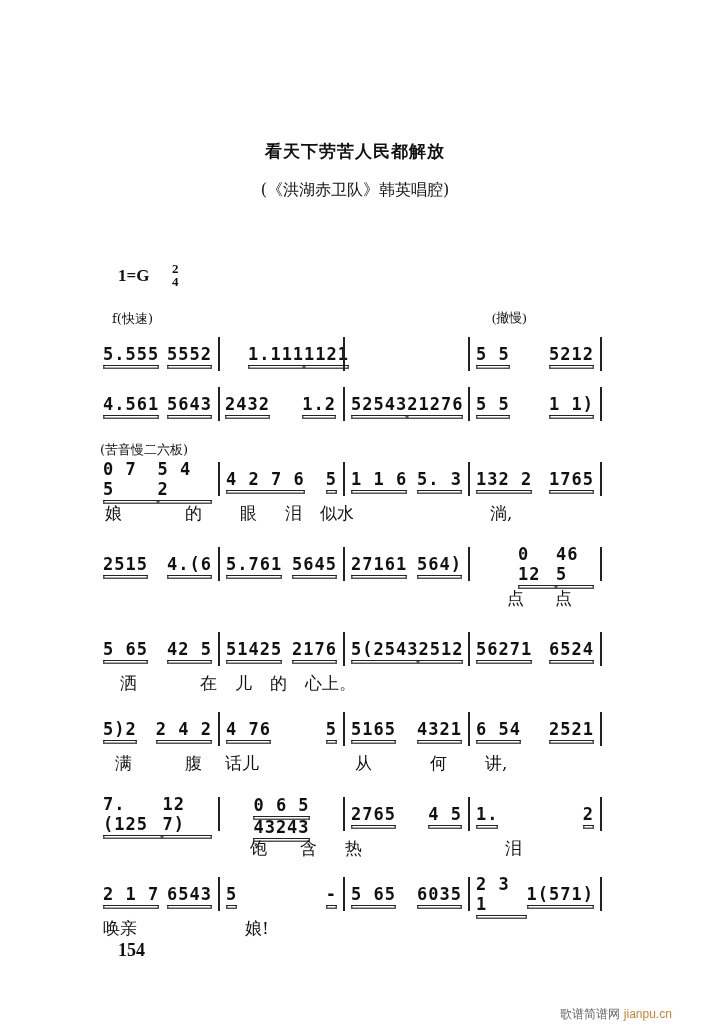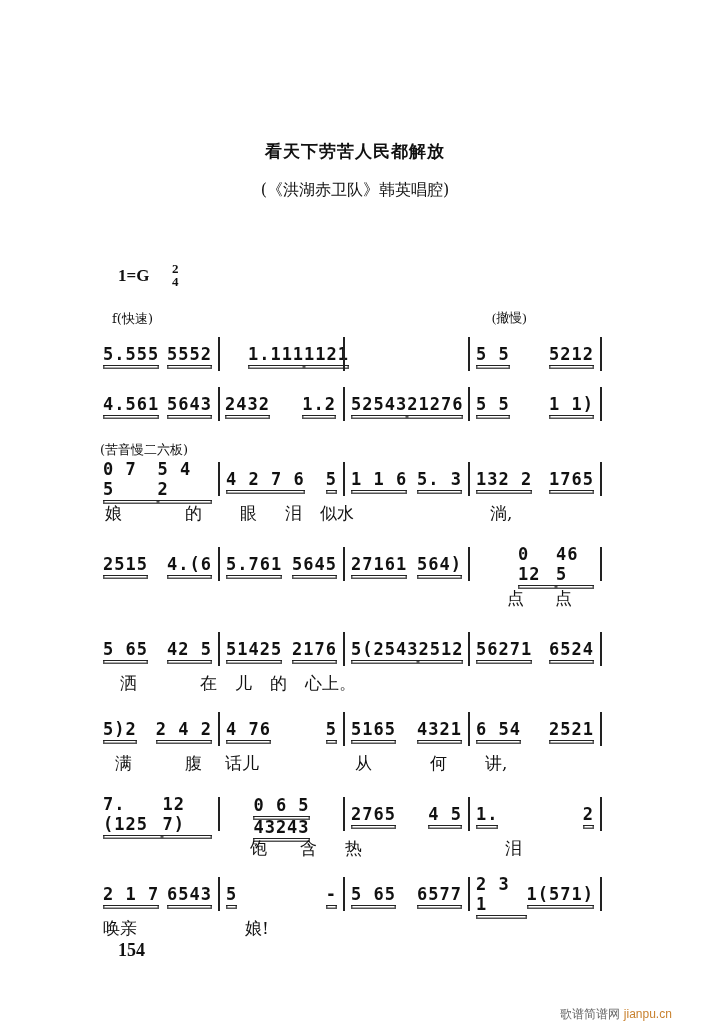--- a/index.html
+++ b/index.html
@@ -231,21 +231,21 @@
         <span class="grp">6543</span>
       </div>
       <div class="bar" style="left: 123px;"></div>
       <div class="measure" style="left: 125px; width: 123px;">
         <span class="grp">5</span>
         <span class="grp">-</span>
       </div>
       <div class="bar" style="left: 248px;"></div>
       <div class="measure" style="left: 250px; width: 123px;">
         <span class="grp">5 65</span>
-        <span class="grp">6577</span>
+        <span class="grp">6035</span>
       </div>
       <div class="bar" style="left: 373px;"></div>
       <div class="measure" style="left: 375px; width: 130px;">
         <span class="grp">2 3 1</span>
         <span class="grp">1(571)</span>
       </div>
       <div class="bar" style="left: 505px;"></div>
     </div>
     <div class="abs lyric" style="top: 917px;">
       <span style="left: 0px; margin-left: 8px;">唤亲</span>

